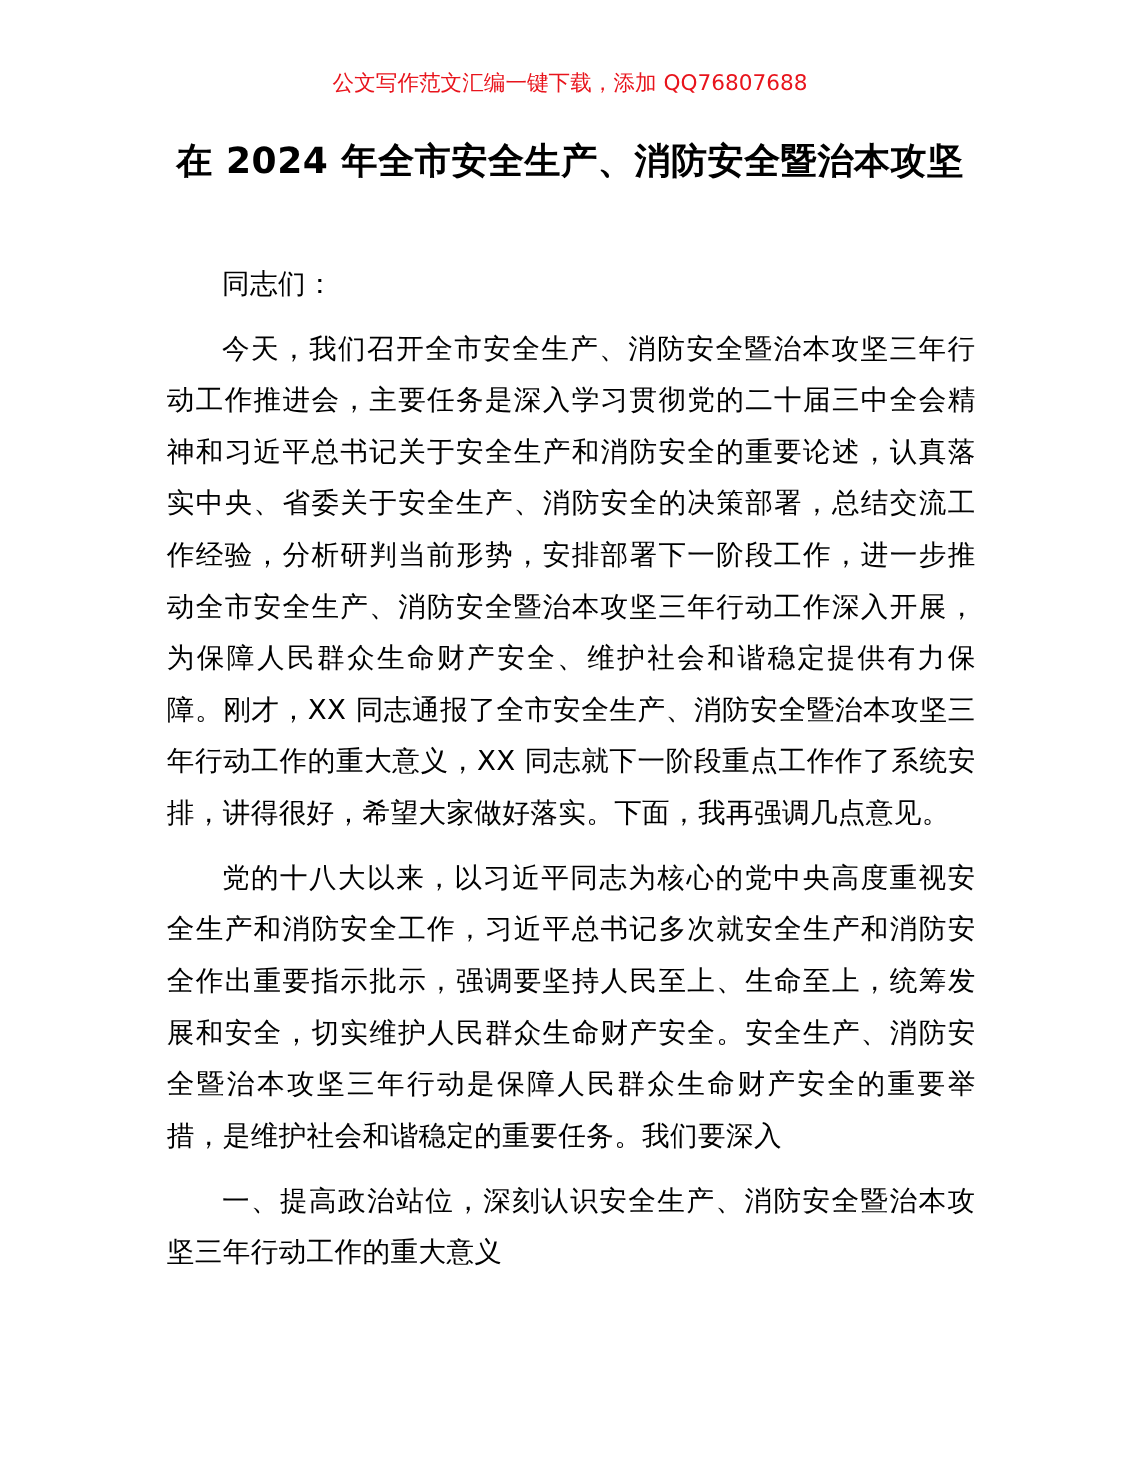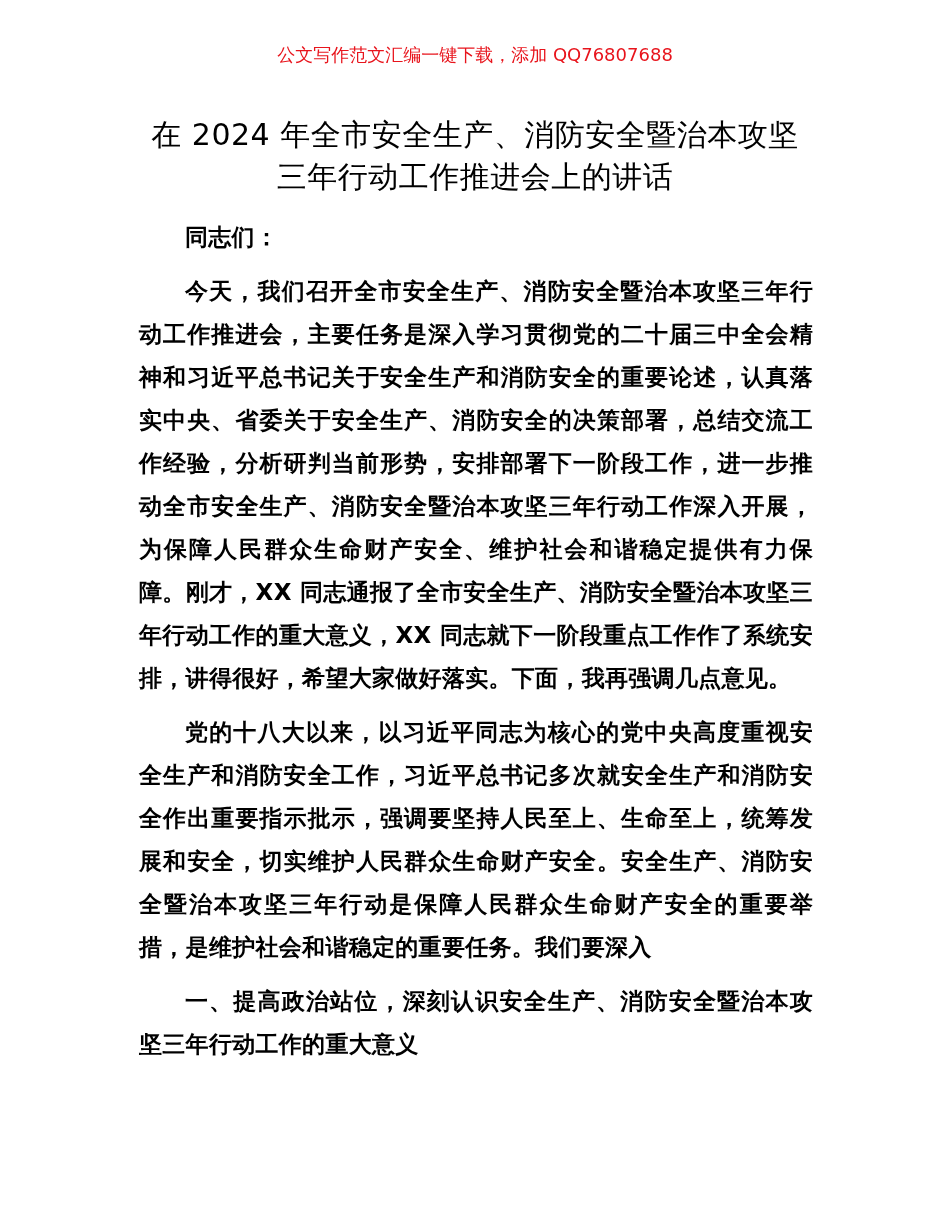--- a/index.html
+++ b/index.html
@@ -10,66 +10,64 @@
     body {
       width: 950px;
       height: 1230px;
       position: relative;
       overflow: hidden;
       font-family: "DejaVu Sans", "Liberation Sans", sans-serif;
       color: #000000;
     }
     .watermark {
       position: absolute;
-      top: 42px;
+      top: 57px;
       left: 0;
       width: 950px;
       text-align: center;
       font-size: 18px;
       line-height: 26px;
       color: #e8141c;
       letter-spacing: 0px;
     }
     .title {
       position: absolute;
       top: 114px;
       left: 130px;
       width: 690px;
       text-align: center;
       font-size: 30px;
       line-height: 42px;
       margin: 0;
-      font-weight: normal;
+      font-weight: bold;
       letter-spacing: 0.5px;
     }
     .body-text {
       position: absolute;
       top: 216px;
       left: 139px;
       width: 674px;
       font-size: 23px;
       line-height: 43px;
     }
     .para {
       margin: 0 0 11px 0;
       text-indent: 2em;
       text-align: justify;
       text-align-last: left;
       letter-spacing: 0.3px;
-      font-weight: bold;
     }
   </style>
 </head>
 <body>
 
 <div class="watermark">公文写作范文汇编一键下载，添加 QQ76807688</div>
 
 <h1 class="title">
   <span>在 2024 年全市安全生产、消防安全暨治本攻坚</span><br>
-  <span>三年行动工作推进会上的讲话</span>
 </h1>
 
 <div class="body-text">
   <p class="para">同志们：</p>
   <p class="para">今天，我们召开全市安全生产、消防安全暨治本攻坚三年行动工作推进会，主要任务是深入学习贯彻党的二十届三中全会精神和习近平总书记关于安全生产和消防安全的重要论述，认真落实中央、省委关于安全生产、消防安全的决策部署，总结交流工作经验，分析研判当前形势，安排部署下一阶段工作，进一步推动全市安全生产、消防安全暨治本攻坚三年行动工作深入开展，为保障人民群众生命财产安全、维护社会和谐稳定提供有力保障。刚才，XX 同志通报了全市安全生产、消防安全暨治本攻坚三年行动工作的重大意义，XX 同志就下一阶段重点工作作了系统安排，讲得很好，希望大家做好落实。下面，我再强调几点意见。</p>
   <p class="para">党的十八大以来，以习近平同志为核心的党中央高度重视安全生产和消防安全工作，习近平总书记多次就安全生产和消防安全作出重要指示批示，强调要坚持人民至上、生命至上，统筹发展和安全，切实维护人民群众生命财产安全。安全生产、消防安全暨治本攻坚三年行动是保障人民群众生命财产安全的重要举措，是维护社会和谐稳定的重要任务。我们要深入</p>
   <p class="para">一、提高政治站位，深刻认识安全生产、消防安全暨治本攻坚三年行动工作的重大意义</p>
 </div>
 
 </body></html>

